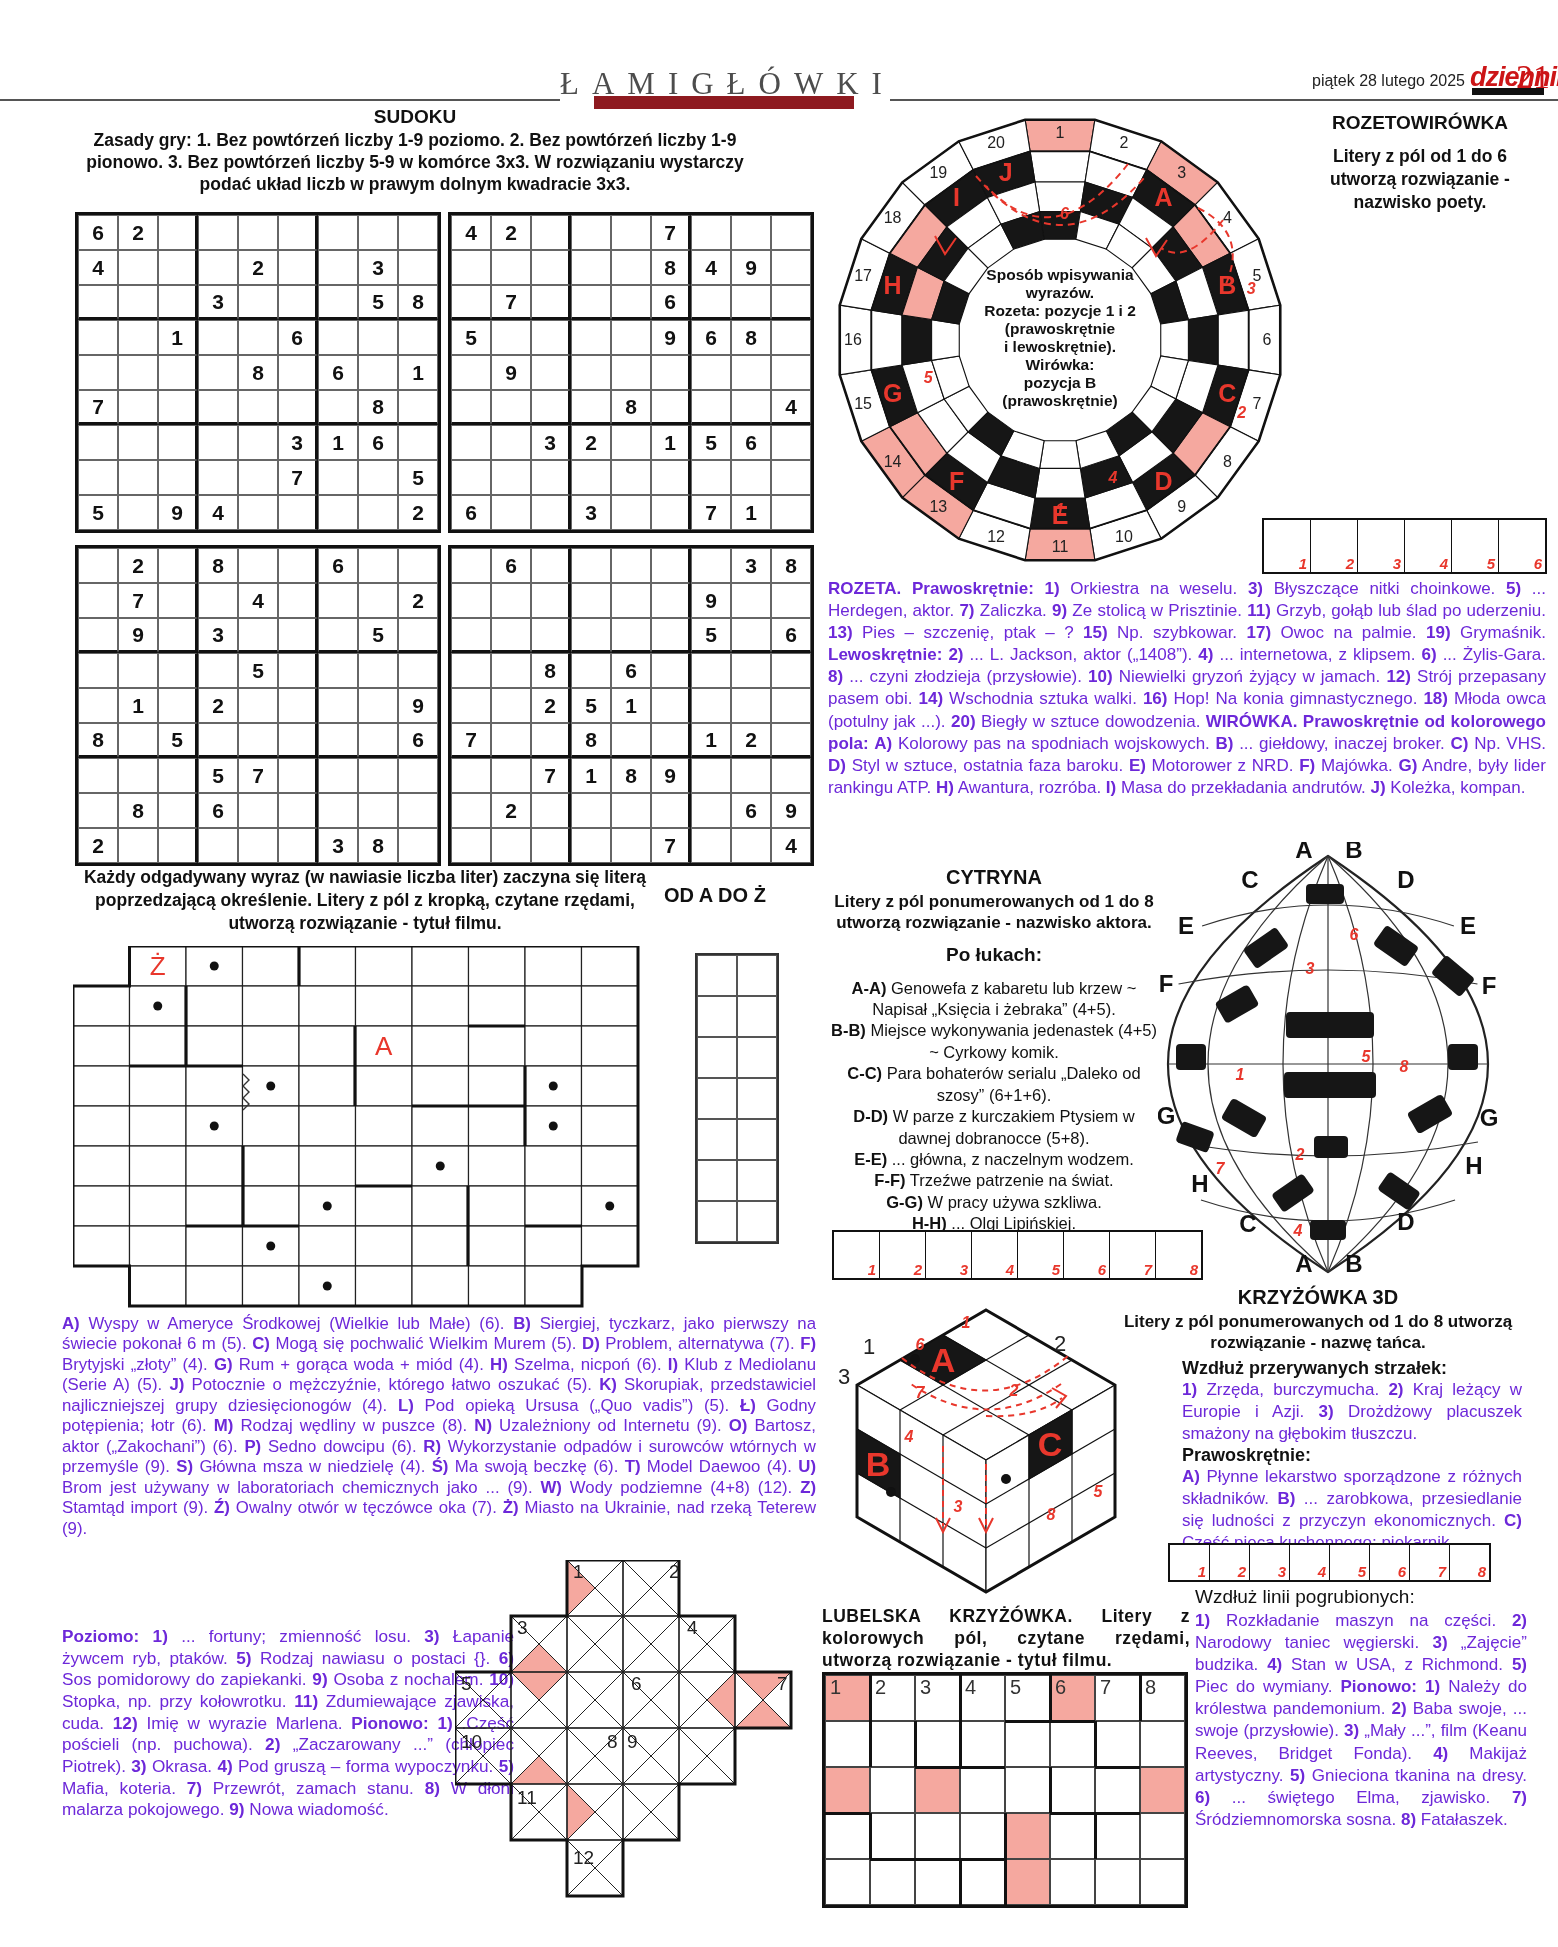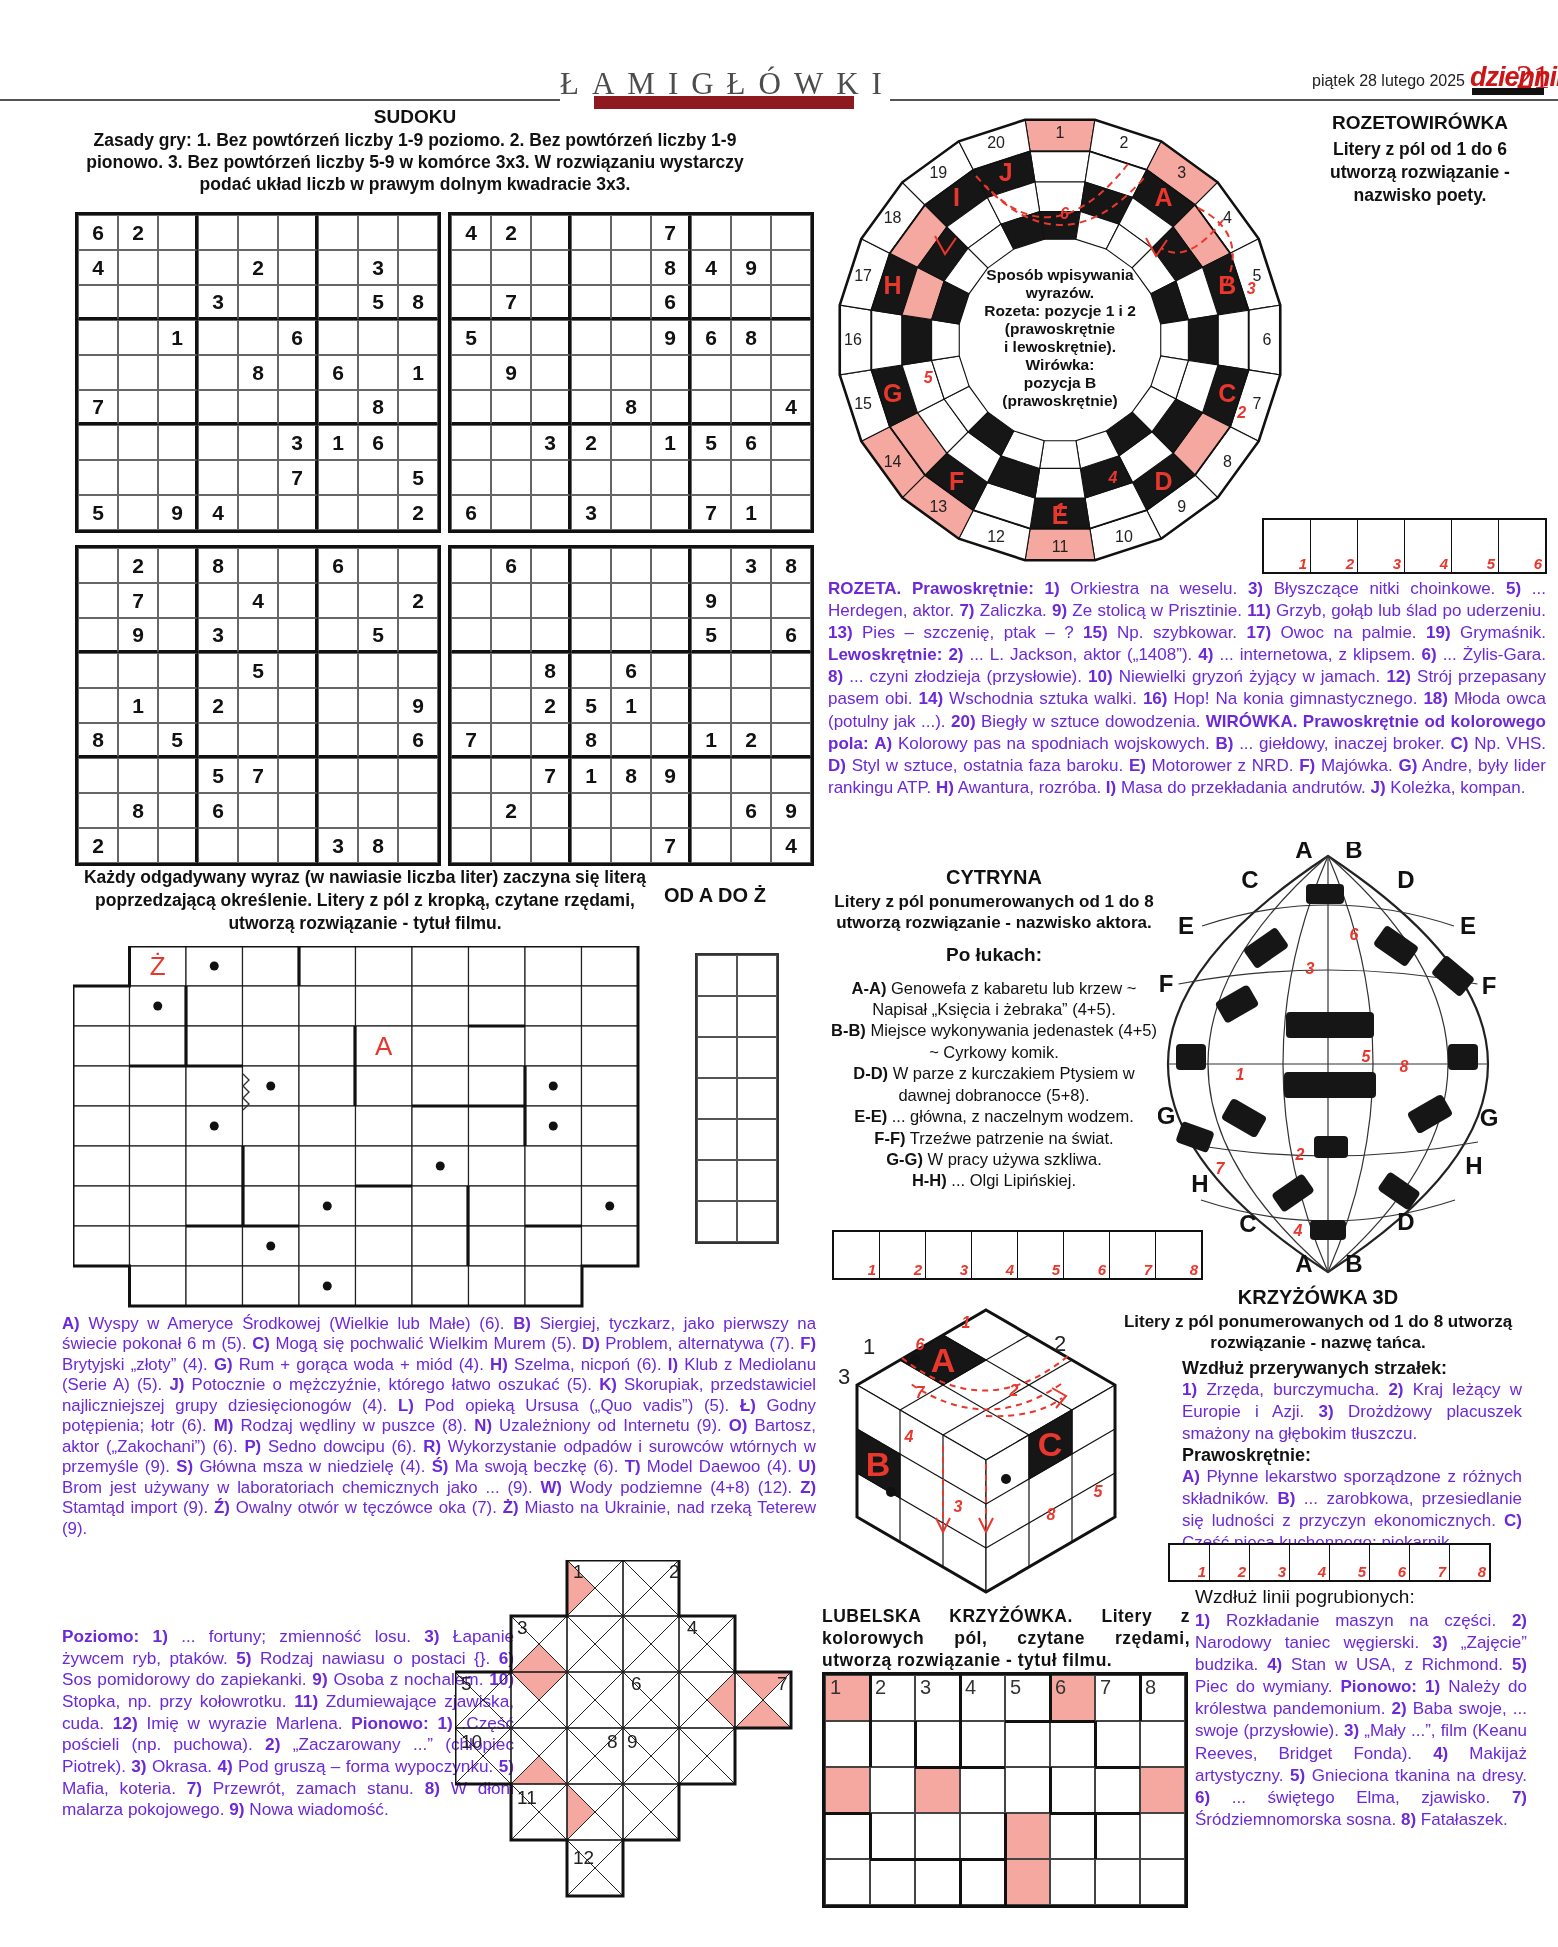--- a/index.html
+++ b/index.html
@@ -525,21 +525,21 @@
       <text x="232" y="298" text-anchor="middle" font-size="15.5" font-weight="bold" fill="#111">(prawoskrętnie)</text>
       <path d="M148,68 Q232,165 316,70" fill="none" stroke="#e8372c" stroke-width="2" stroke-dasharray="7 5"></path>
       <path d="M300,56 Q226,150 158,78" fill="none" stroke="#e8372c" stroke-width="2" stroke-dasharray="7 5"></path>
       <path d="M370,100 q 50,25 28,76" fill="none" stroke="#e8372c" stroke-width="2" stroke-dasharray="7 5"></path>
       <path d="M395,112 q -35,45 -62,28" fill="none" stroke="#e8372c" stroke-width="2" stroke-dasharray="7 5"></path>
       <polyline points="107,128 117,146 128,130" fill="none" stroke="#e8372c" stroke-width="2"></polyline>
       <polyline points="318,130 328,148 339,132" fill="none" stroke="#e8372c" stroke-width="2"></polyline>
     </svg>
   <div class="abs ct" style="left:1292px;top:112px;width:256px">
     <div style="font-size:19px;font-weight:700">ROZETOWIRÓWKA</div>
-    <div style="font-size:17.5px;font-weight:700;line-height:1.3;margin-top:4px;padding:0 20px">Litery z pól od 1 do 6 utworzą rozwiązanie - nazwisko poety.</div>
+    <div style="font-size:17.5px;font-weight:700;line-height:1.3;margin-top:11px;padding:0 20px">Litery z pól od 1 do 6 utworzą rozwiązanie - nazwisko poety.</div>
   </div>
   <div class="abs" style="left:1262px;top:518px">
       <div class="strip">
         <div class="sc" style="width: 46px; height: 52px;">
           <i style="color: rgb(232, 55, 44);">1</i>
         </div>
         <div class="sc" style="width: 46px; height: 52px;">
           <i style="color: rgb(232, 55, 44);">2</i>
         </div>
         <div class="sc" style="width: 46px; height: 52px;">
@@ -558,20 +558,21 @@
     </div>
   <div class="abs clue jt" style="left:828px;top:578px;width:718px"><b>ROZETA. Prawoskrętnie:</b> <b>1)</b> Orkiestra na weselu. <b>3)</b> Błyszczące nitki choinkowe. <b>5)</b> ... Herdegen, aktor. <b>7)</b> Zaliczka. <b>9)</b> Ze stolicą w Prisztinie. <b>11)</b> Grzyb, gołąb lub ślad po uderzeniu. <b>13)</b> Pies – szczenię, ptak – ? <b>15)</b> Np. szybkowar. <b>17)</b> Owoc na palmie. <b>19)</b> Grymaśnik. <b>Lewoskrętnie:</b> <b>2)</b> ... L. Jackson, aktor („1408”). <b>4)</b> ... internetowa, z klipsem. <b>6)</b> ... Żylis-Gara. <b>8)</b> ... czyni złodzieja (przysłowie). <b>10)</b> Niewielki gryzoń żyjący w jamach. <b>12)</b> Strój przepasany pasem obi. <b>14)</b> Wschodnia sztuka walki. <b>16)</b> Hop! Na konia gimnastycznego. <b>18)</b> Młoda owca (potulny jak ...). <b>20)</b> Biegły w sztuce dowodzenia. <b>WIRÓWKA. Prawoskrętnie od kolorowego pola:</b> <b>A)</b> Kolorowy pas na spodniach wojskowych. <b>B)</b> ... giełdowy, inaczej broker. <b>C)</b> Np. VHS. <b>D)</b> Styl w sztuce, ostatnia faza baroku. <b>E)</b> Motorower z NRD. <b>F)</b> Majówka. <b>G)</b> Andre, były lider rankingu ATP. <b>H)</b> Awantura, rozróba. <b>I)</b> Masa do przekładania andrutów. <b>J)</b> Koleżka, kompan. </div>
 
   <div class="abs ct" style="left:826px;top:866px;width:336px">
     <div style="font-size:20px;font-weight:700">CYTRYNA</div>
     <div style="font-size:17px;font-weight:700;line-height:1.25;margin-top:2px">Litery z pól ponumerowanych od 1 do 8 utworzą rozwiązanie - nazwisko aktora.</div>
     <div style="font-size:19px;font-weight:700;margin-top:10px">Po łukach:</div>
     <div style="font-size:16.5px;line-height:1.3;margin-top:12px" class="ct">
         <div><b>A-A)</b> Genowefa z kabaretu lub krzew ~ Napisał „Księcia i żebraka” (4+5).</div>
         <div><b>B-B)</b> Miejsce wykonywania jedenastek (4+5) ~ Cyrkowy komik.</div>
+        <div><b>C-C)</b> Para bohaterów serialu „Daleko od szosy” (6+1+6).</div>
         <div><b>D-D)</b> W parze z kurczakiem Ptysiem w dawnej dobranocce (5+8).</div>
         <div><b>E-E)</b> ... główna, z naczelnym wodzem.</div>
         <div><b>F-F)</b> Trzeźwe patrzenie na świat.</div>
         <div><b>G-G)</b> W pracy używa szkliwa.</div>
         <div><b>H-H)</b> ... Olgi Lipińskiej.</div>
       </div>
   </div>
   <svg class="abs" style="left:1158px;top:842px" width="340" height="444" viewBox="0 0 340 444" id="lemon-svg">
       <path d="M170,14 Q330,120 330,222 Q330,326 170,430 Q10,326 10,222 Q10,120 170,14 Z" fill="#fff" stroke="#222" stroke-width="2.2"></path>
       <path d="M170,14 Q-70,222 170,430" fill="none" stroke="#333" stroke-width="1.2"></path>

